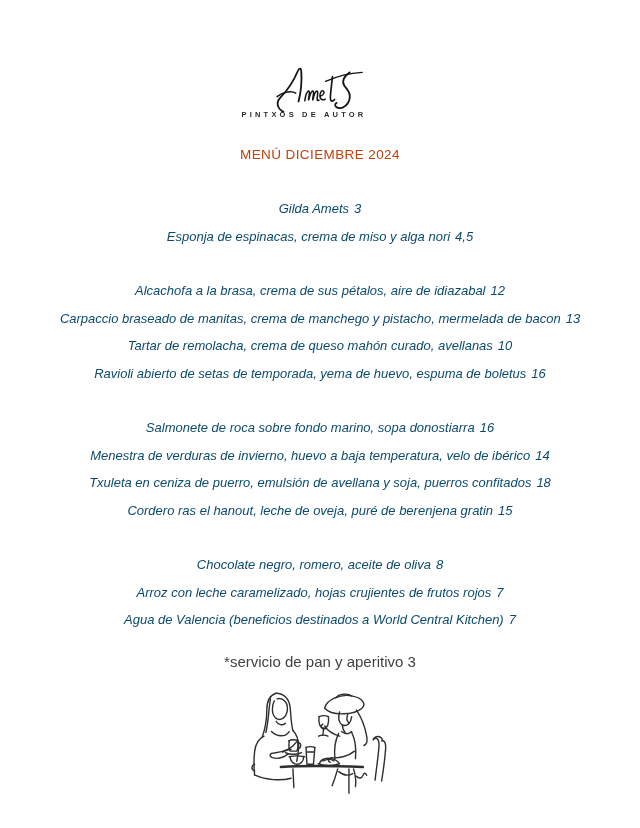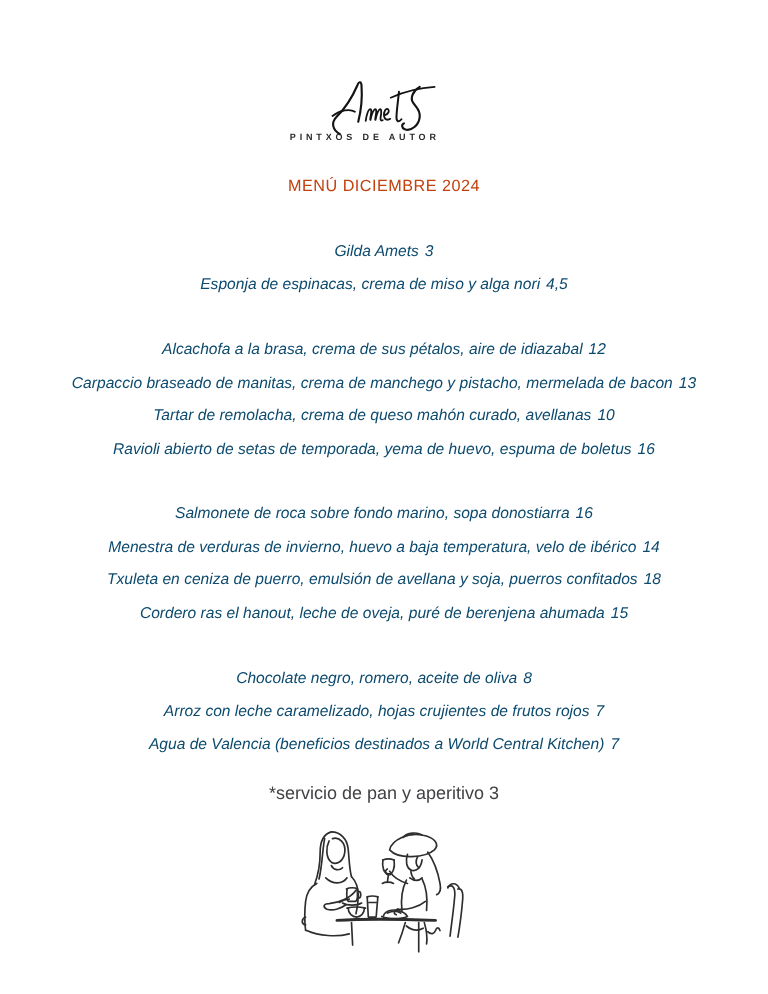--- a/index.html
+++ b/index.html
@@ -81,21 +81,21 @@
       <div class="menu-item"><span>Alcachofa a la brasa, crema de sus pétalos, aire de idiazabal</span><span class="price">12</span></div>
       <div class="menu-item"><span>Carpaccio braseado de manitas, crema de manchego y pistacho, mermelada de bacon</span><span class="price">13</span></div>
       <div class="menu-item"><span>Tartar de remolacha, crema de queso mahón curado, avellanas</span><span class="price">10</span></div>
       <div class="menu-item"><span>Ravioli abierto de setas de temporada, yema de huevo, espuma de boletus</span><span class="price">16</span></div>
     </div>
 
     <div class="menu-section">
       <div class="menu-item"><span>Salmonete de roca sobre fondo marino, sopa donostiarra</span><span class="price">16</span></div>
       <div class="menu-item"><span>Menestra de verduras de invierno, huevo a baja temperatura, velo de ibérico</span><span class="price">14</span></div>
       <div class="menu-item"><span>Txuleta en ceniza de puerro, emulsión de avellana y soja, puerros confitados</span><span class="price">18</span></div>
-      <div class="menu-item"><span>Cordero ras el hanout, leche de oveja, puré de berenjena ahumada</span><span class="price">15</span></div>
+      <div class="menu-item"><span>Cordero ras el hanout, leche de oveja, puré de berenjena gratin</span><span class="price">15</span></div>
     </div>
 
     <div class="menu-section">
       <div class="menu-item"><span>Chocolate negro, romero, aceite de oliva</span><span class="price">8</span></div>
       <div class="menu-item"><span>Arroz con leche caramelizado, hojas crujientes de frutos rojos</span><span class="price">7</span></div>
       <div class="menu-item"><span>Agua de Valencia (beneficios destinados a World Central Kitchen)</span><span class="price">7</span></div>
     </div>
 
     <div class="menu-note">*servicio de pan y aperitivo 3</div>
   </div>

